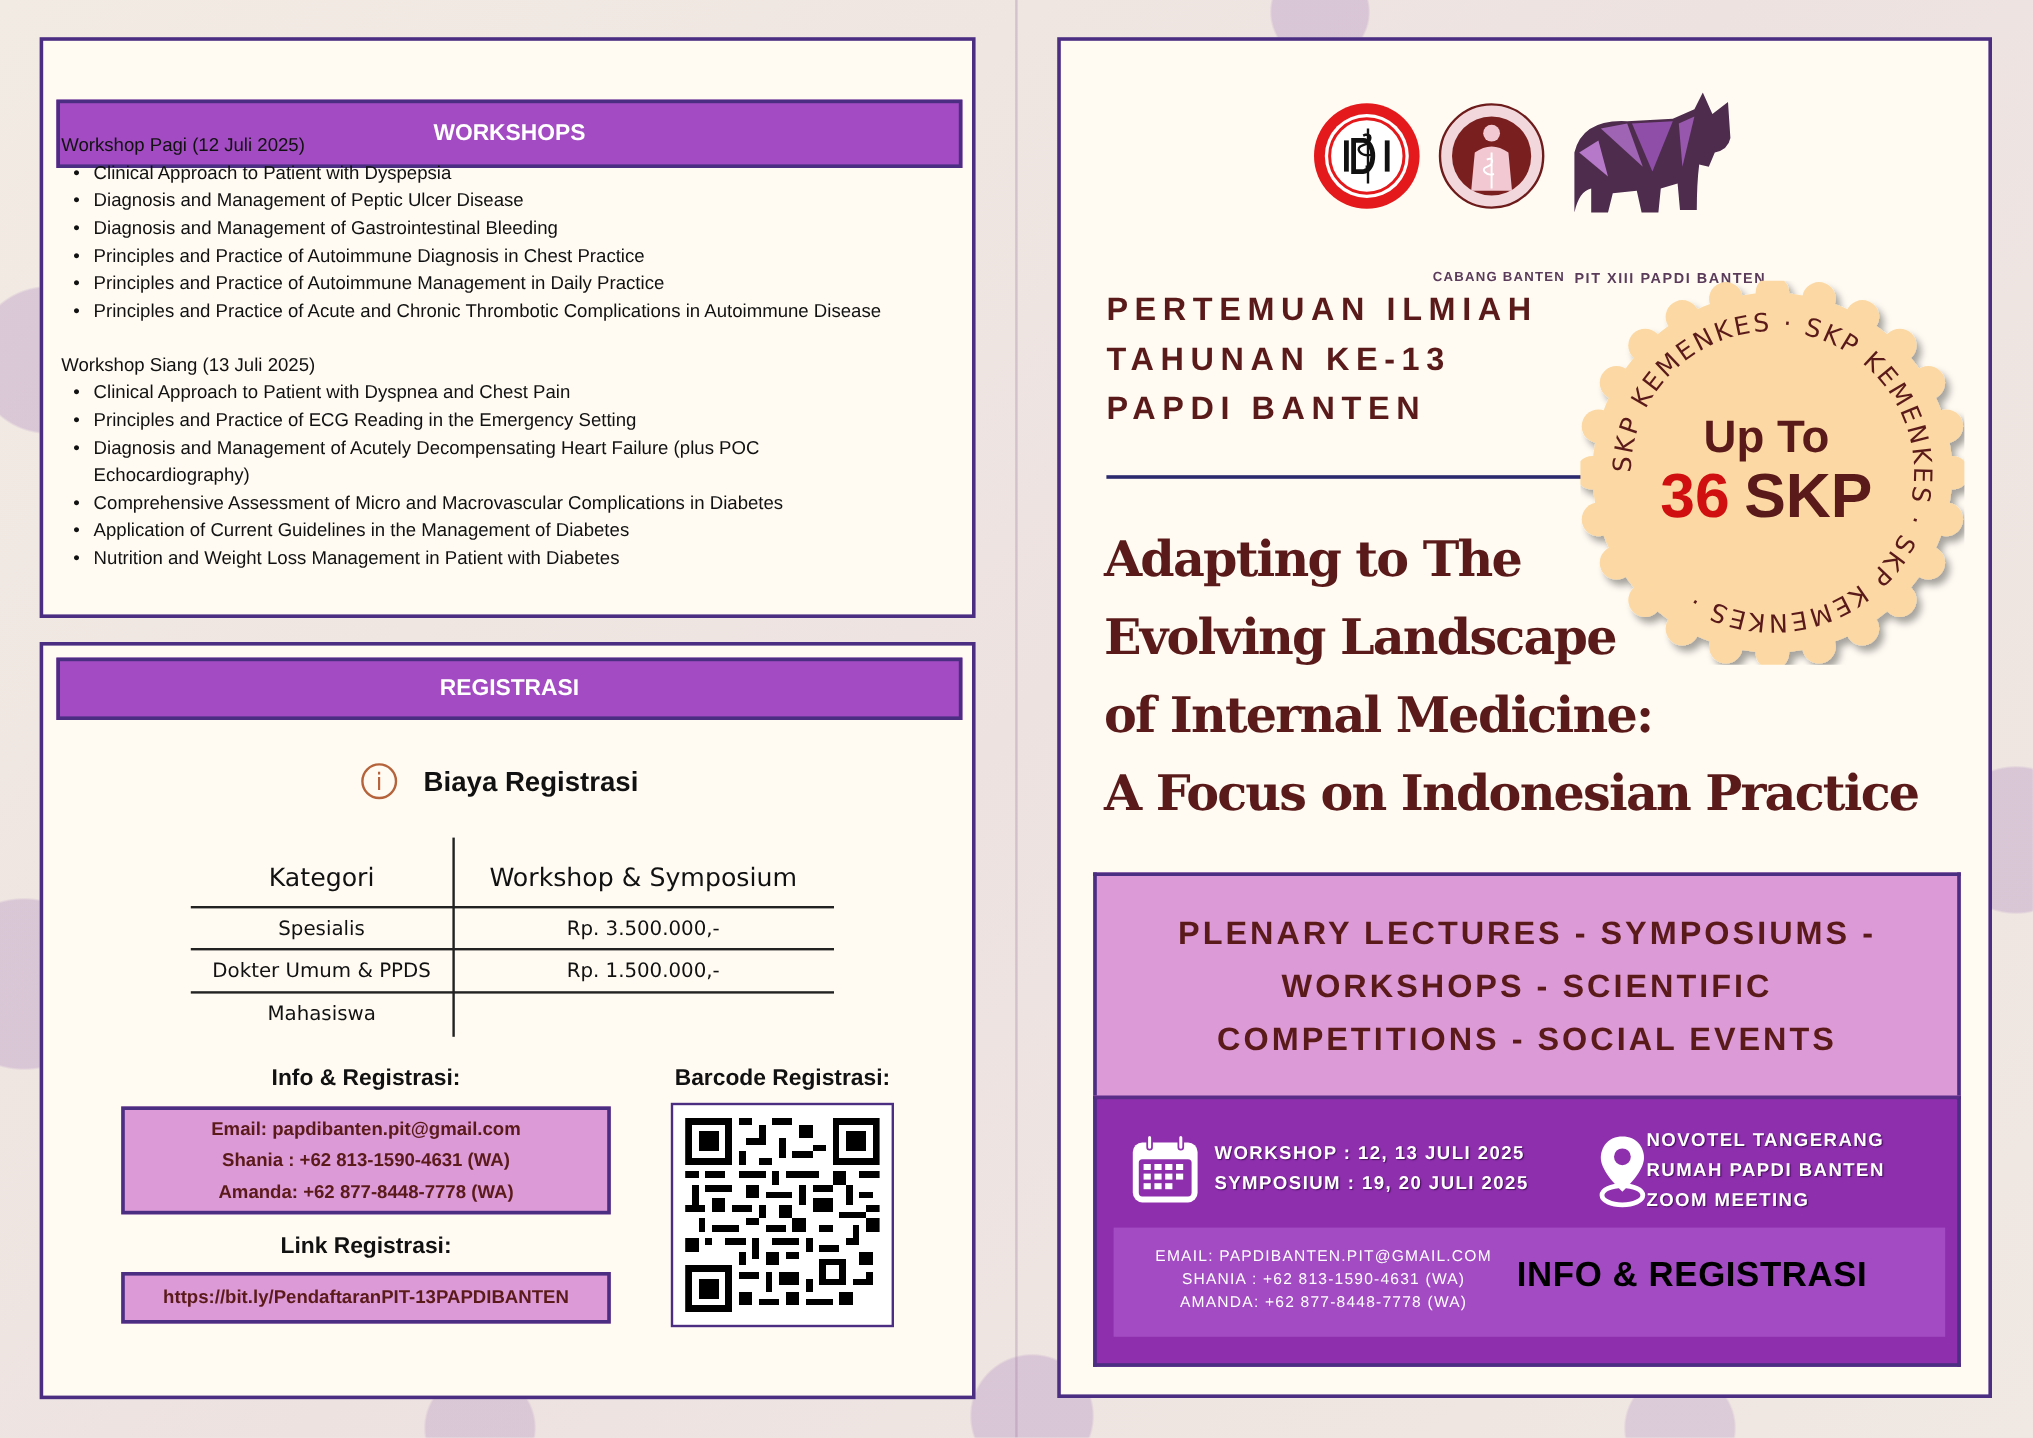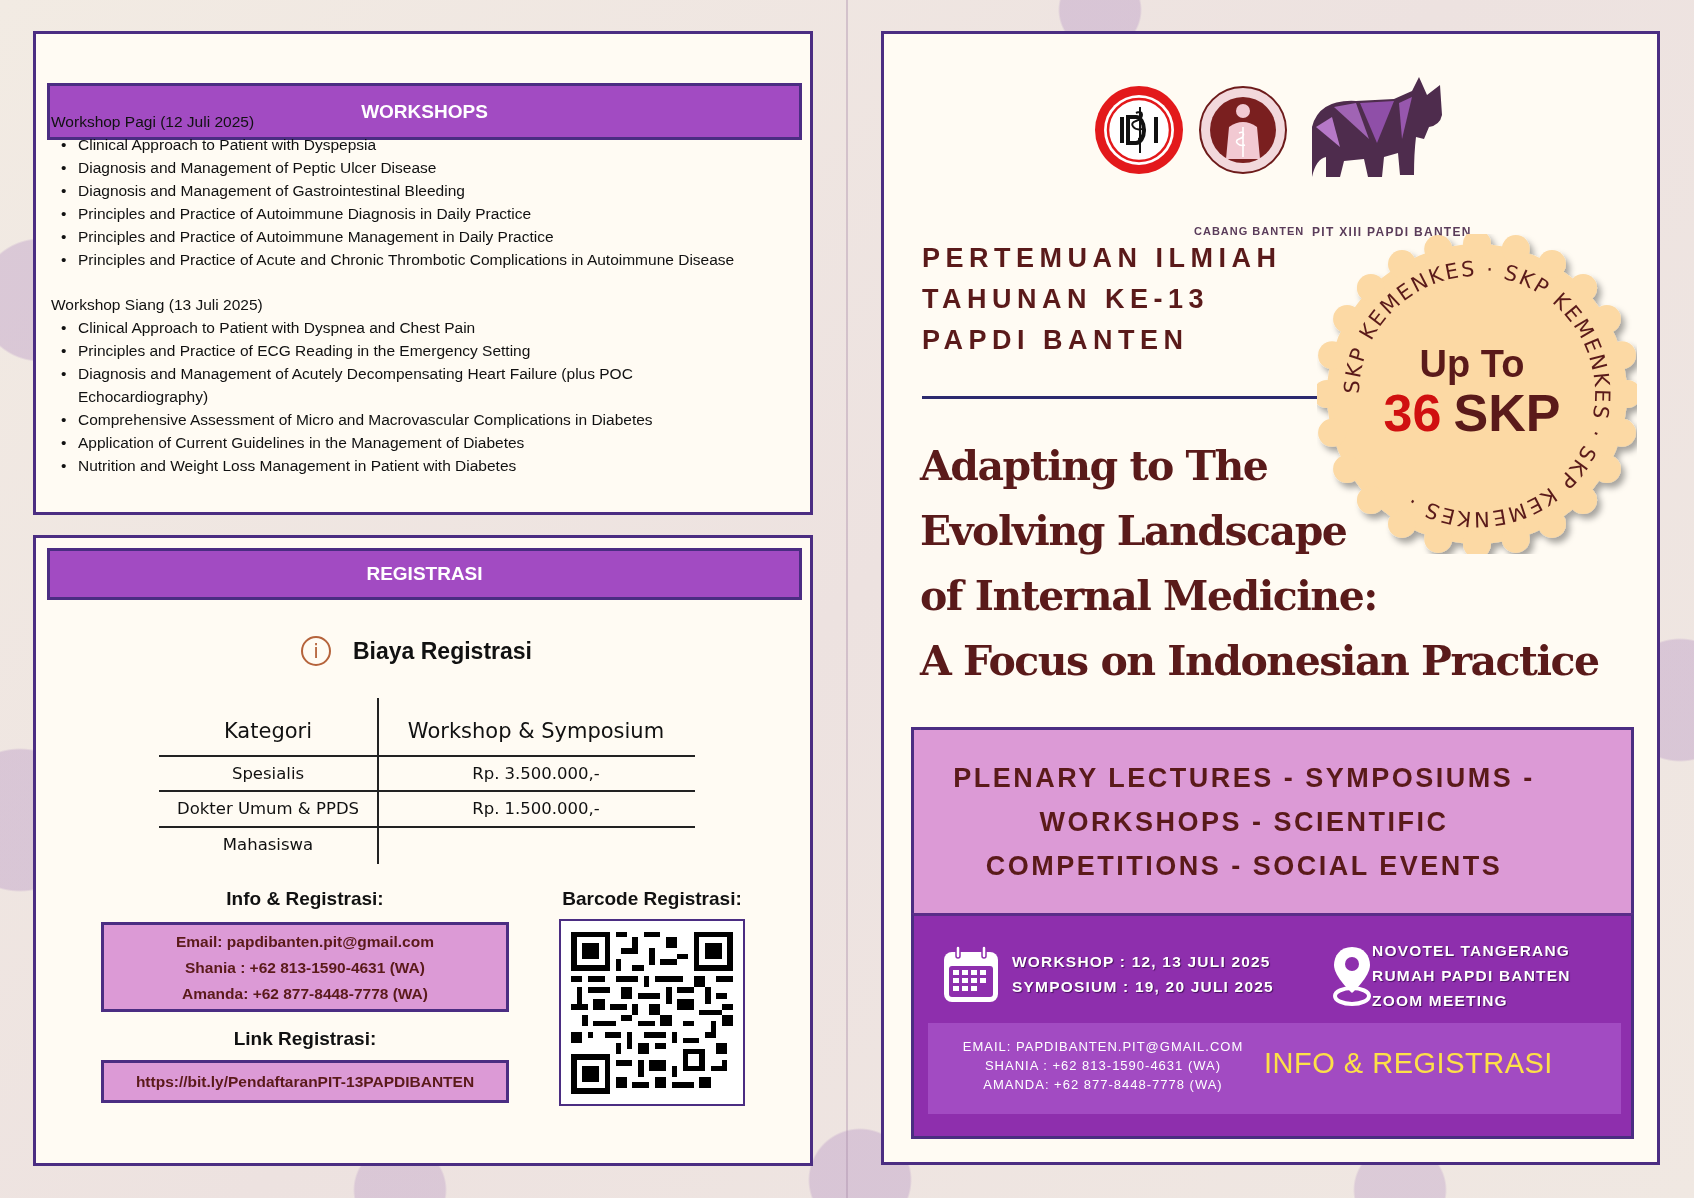--- a/index.html
+++ b/index.html
@@ -67,45 +67,45 @@
   #right { left: 881px; top: 31px; width: 779px; height: 1134px; }
   .logos { position: absolute; left: 210px; top: 43px; width: 360px; height: 130px; }
   .logo-caption { position: absolute; top: 148px; font-size: 11px; color: #5a3c5a; letter-spacing: 1px; font-weight: bold; white-space: nowrap; }
 
   .pit-title { position: absolute; left: 38px; top: 204px; color: #5a1a1a; font-weight: bold; font-size: 27px; letter-spacing: 5.5px; line-height: 41px; }
   .divider { position: absolute; left: 38px; top: 362px; width: 410px; height: 3px; background: #2c2a6e; }
   .main-title { position: absolute; left: 36px; top: 400px; color: #5a1a1a; font-family: "DejaVu Serif", serif; font-weight: bold; font-size: 41px; line-height: 65px; letter-spacing: -1.5px; }
 
   .seal { position: absolute; left: 433px; top: 200px; width: 320px; height: 320px; }
 
-  .events-box { position: absolute; left: 27px; top: 693px; width: 723px; height: 186px; background: #dc9ad6; border: 3px solid #4b2d82; border-bottom: none; display: flex; align-items: center; text-align: center; }
+  .events-box { position: absolute; left: 27px; top: 693px; width: 723px; height: 186px; background: #dc9ad6; border: 3px solid #4b2d82; border-bottom: none; display: flex; align-items: center; justify-content: center; text-align: center; }
   .events-text { color: #5a1a1a; font-weight: bold; font-size: 27px; letter-spacing: 2.5px; line-height: 44px; width: 660px; }
   .info-box { position: absolute; left: 27px; top: 879px; width: 723px; height: 226px; background: #8e2fad; border: 3px solid #4b2d82; border-top: 3px solid #5a2d88; }
   .date-block { position: absolute; left: 28px; top: 28px; display: flex; align-items: center; gap: 12px; }
   .date-lines { color: #fff; font-weight: bold; font-size: 15.5px; letter-spacing: 1.2px; line-height: 25px; text-shadow: 1px 1px 1px #4a1060; }
   .venue-block { position: absolute; left: 418px; top: 22px; display: flex; align-items: center; gap: 0; }
   .venue-lines { color: #fff; font-weight: bold; font-size: 15.5px; letter-spacing: 1.2px; line-height: 25px; text-shadow: 1px 1px 1px #4a1060; }
   .contact-bar { position: absolute; left: 14px; top: 107px; width: 693px; height: 91px; background: #a24bc2; }
   .cb-lines { position: absolute; left: 25px; top: 14px; width: 300px; text-align: center; color: #fff; font-size: 13px; letter-spacing: 1px; line-height: 19px; }
-  .cb-cta { position: absolute; left: 336px; top: 24px; color: #fde047; font-weight: normal; font-size: 29px; letter-spacing: 0.5px; }
+  .cb-cta { position: absolute; left: 336px; top: 24px; color: #000000; font-weight: bold; font-size: 29px; letter-spacing: 0.5px; }
 </style>
 </head>
 <body>
 
 <div class="fold"></div>
 
 <section class="card" id="ws">
   <div class="bar-header">WORKSHOPS</div>
   <div class="ws-body">
     <div class="ws-title">Workshop Pagi (12 Juli 2025)</div>
     <ul class="ws-list">
       <li>Clinical Approach to Patient with Dyspepsia</li>
       <li>Diagnosis and Management of Peptic Ulcer Disease</li>
       <li>Diagnosis and Management of Gastrointestinal Bleeding</li>
-      <li>Principles and Practice of Autoimmune Diagnosis in Daily Practice</li>
+      <li>Principles and Practice of Autoimmune Diagnosis in Chest Practice</li>
       <li>Principles and Practice of Autoimmune Management in Daily Practice</li>
       <li style="width:690px">Principles and Practice of Acute and Chronic Thrombotic Complications in Autoimmune Disease</li>
     </ul>
     <div class="ws-title">Workshop Siang (13 Juli 2025)</div>
     <ul class="ws-list">
       <li>Clinical Approach to Patient with Dyspnea and Chest Pain</li>
       <li>Principles and Practice of ECG Reading in the Emergency Setting</li>
       <li style="width:640px">Diagnosis and Management of Acutely Decompensating Heart Failure (plus POC Echocardiography)</li>
       <li>Comprehensive Assessment of Micro and Macrovascular Complications in Diabetes</li>
       <li>Application of Current Guidelines in the Management of Diabetes</li>

